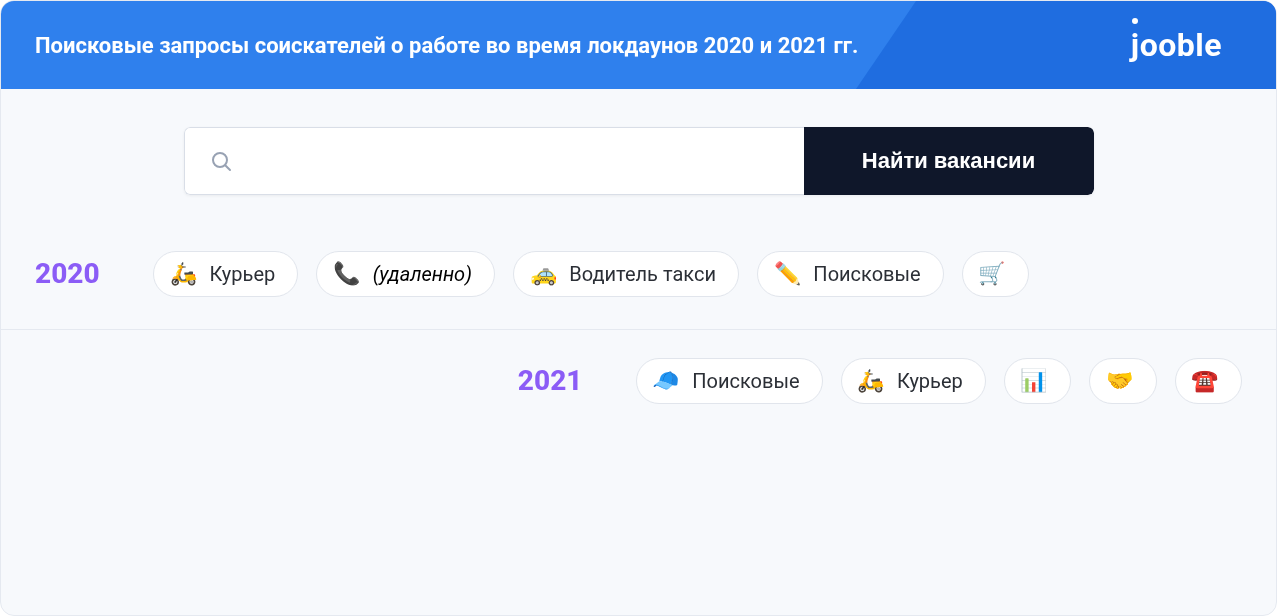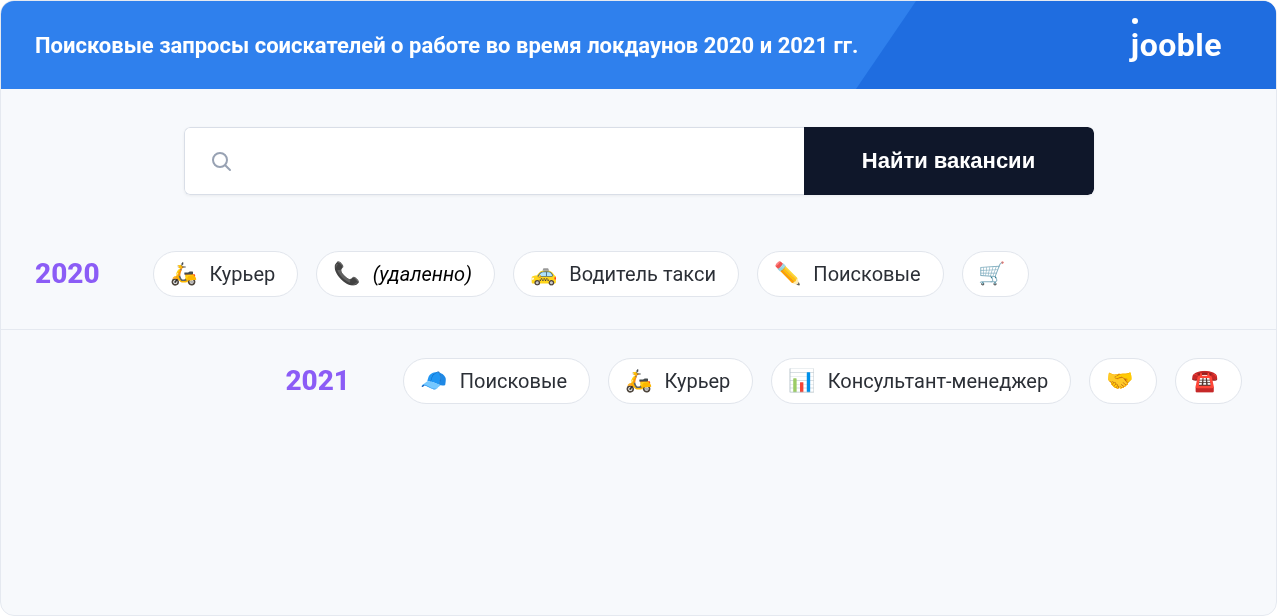--- a/index.html
+++ b/index.html
@@ -204,21 +204,20 @@
       <span class="chip">
         <span class="emoji">🧢</span>
         <span>Поисковые</span>
       </span>
       <span class="chip">
         <span class="emoji">🛵</span>
         <span>Курьер</span>
       </span>
       <span class="chip">
         <span class="emoji">📊</span>
-        <span>Консультант-менеджер</span>
       </span>
       <span class="chip">
         <span class="emoji">🤝</span>
       </span>
       <span class="chip">
         <span class="emoji">☎️</span>
       </span>
     </div>
   </div>
 

